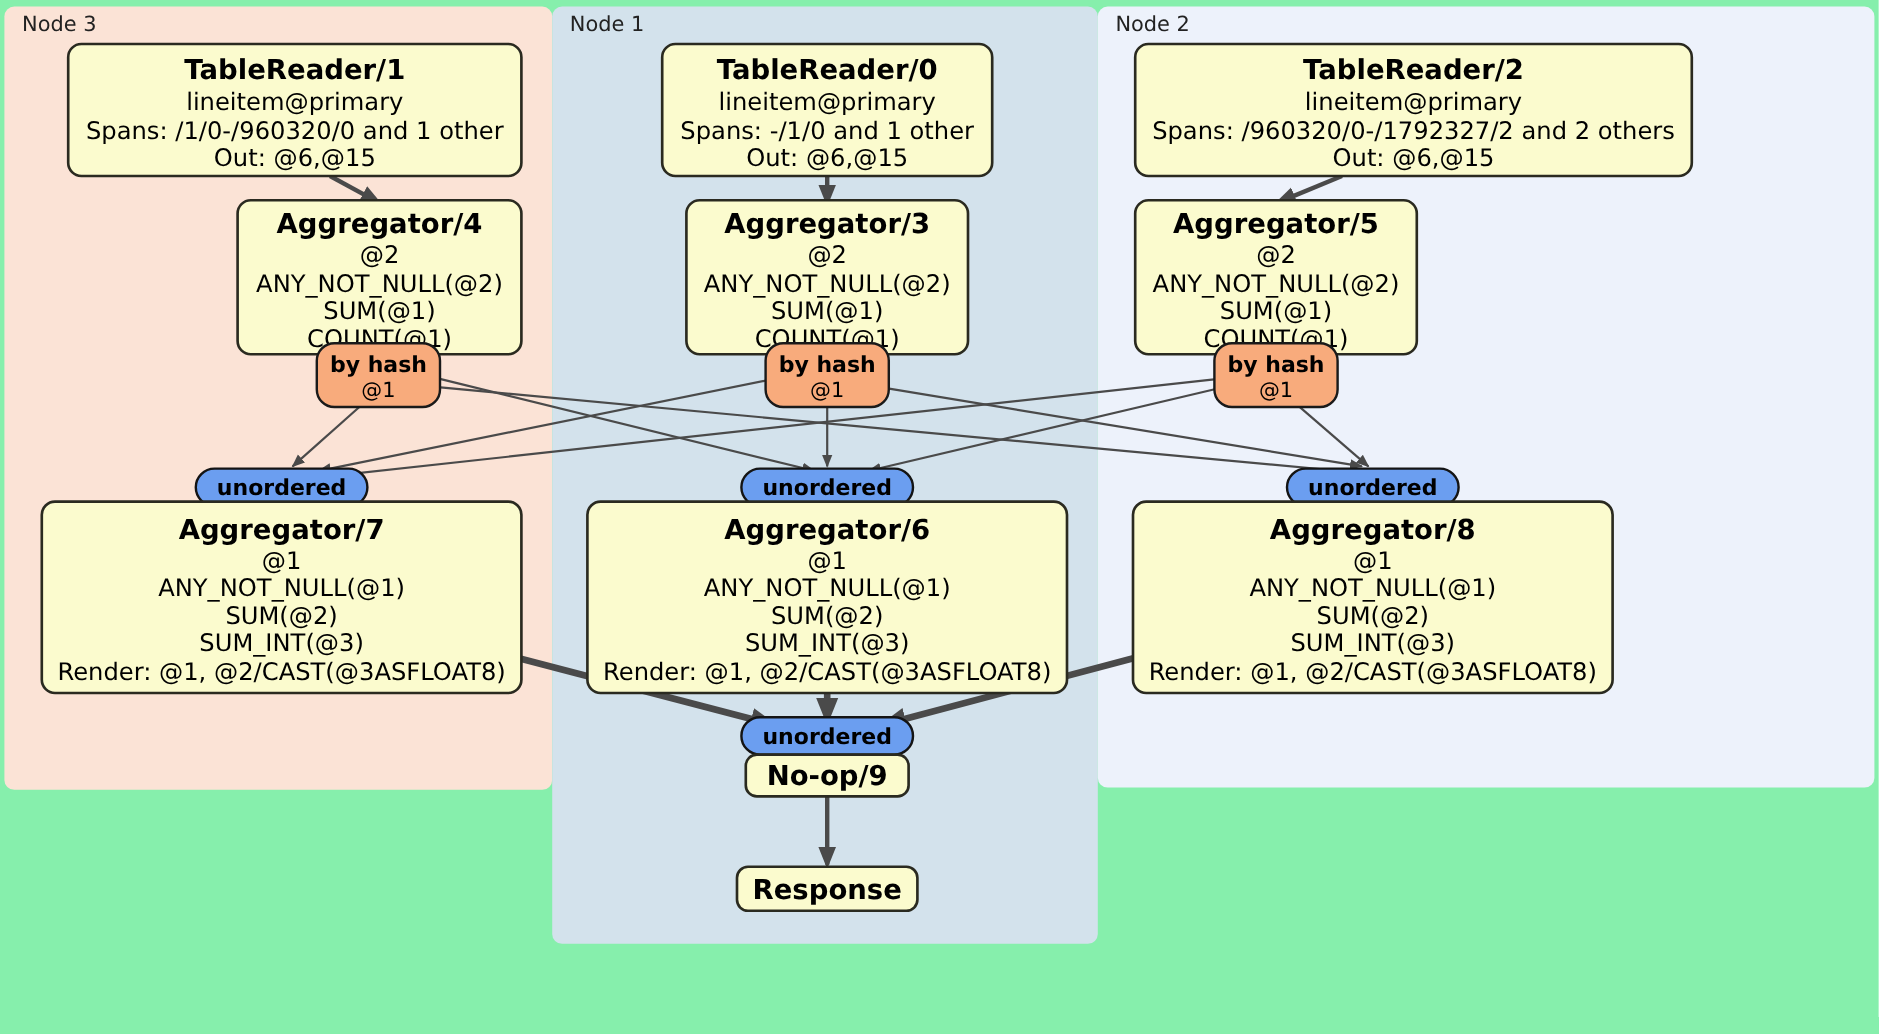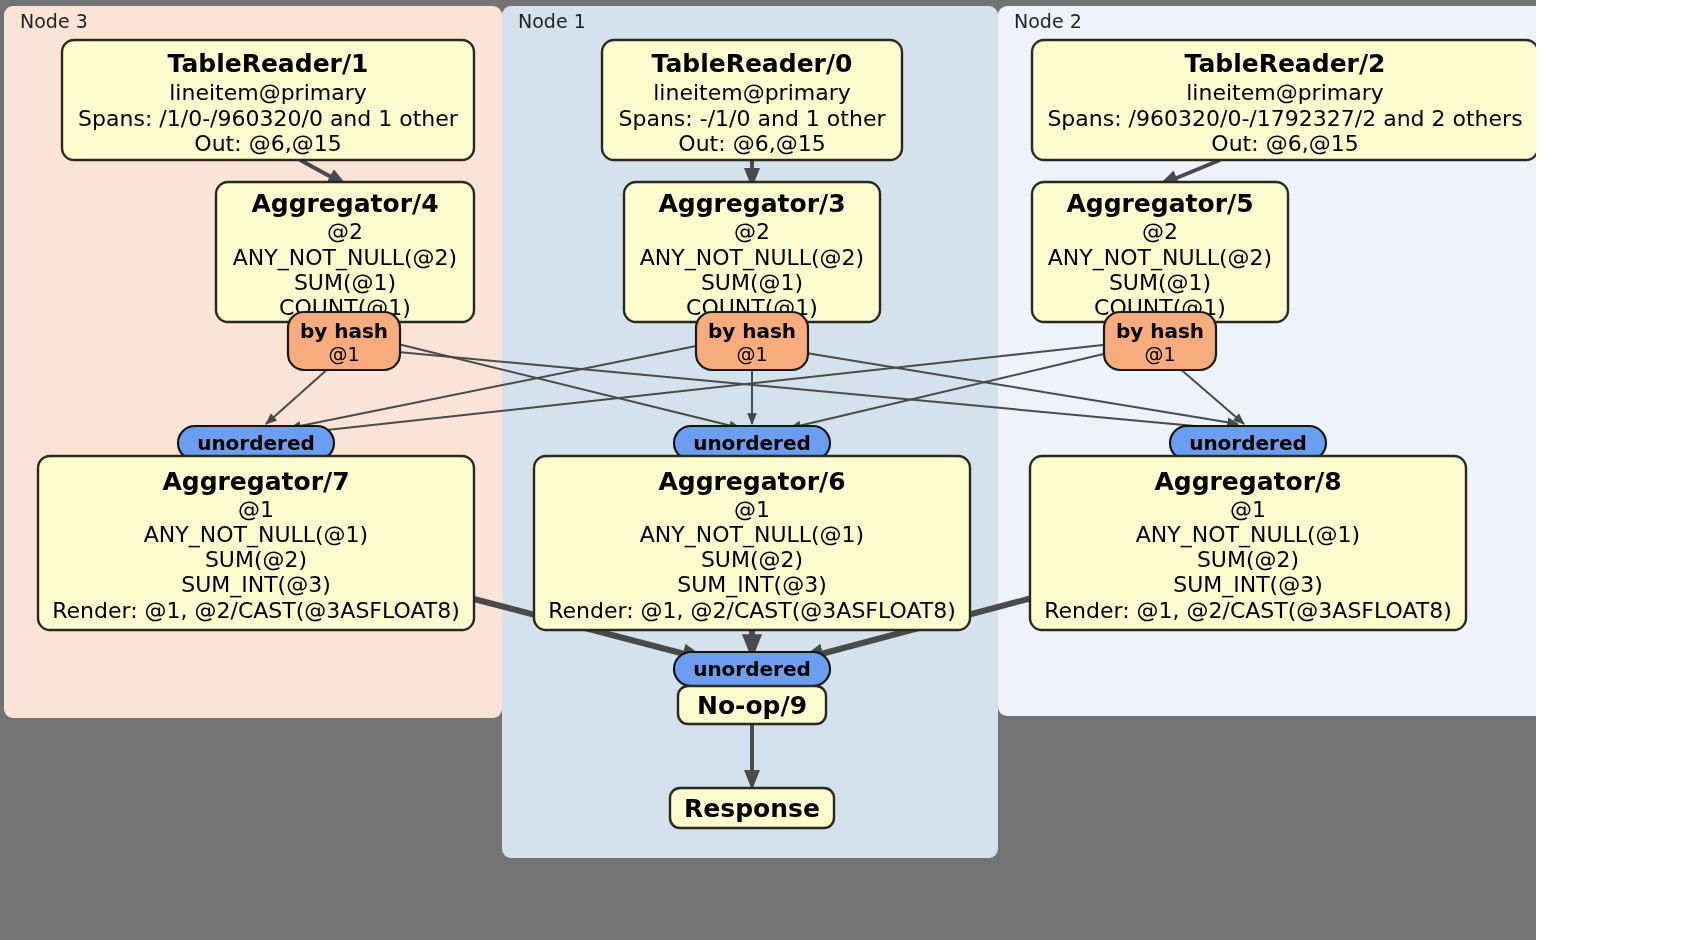--- a/index.html
+++ b/index.html
@@ -5,24 +5,24 @@
   html, body {
     margin: 0;
     padding: 0;
     background: #ffffff;
   }
   body {
     font-family: "DejaVu Sans", "Liberation Sans", sans-serif;
   }
   #stage {
     position: relative;
-    width: 1536px;
+    width: 1708px;
     height: 940px;
     overflow: hidden;
-    background: #737373;
+    background: #86efac;
   }
   #stage svg {
     position: absolute;
     left: 0;
     top: 0;
     width: 1708px;
     height: 940px;
   }
   .node-panel-label {
     font-size: 19px;

